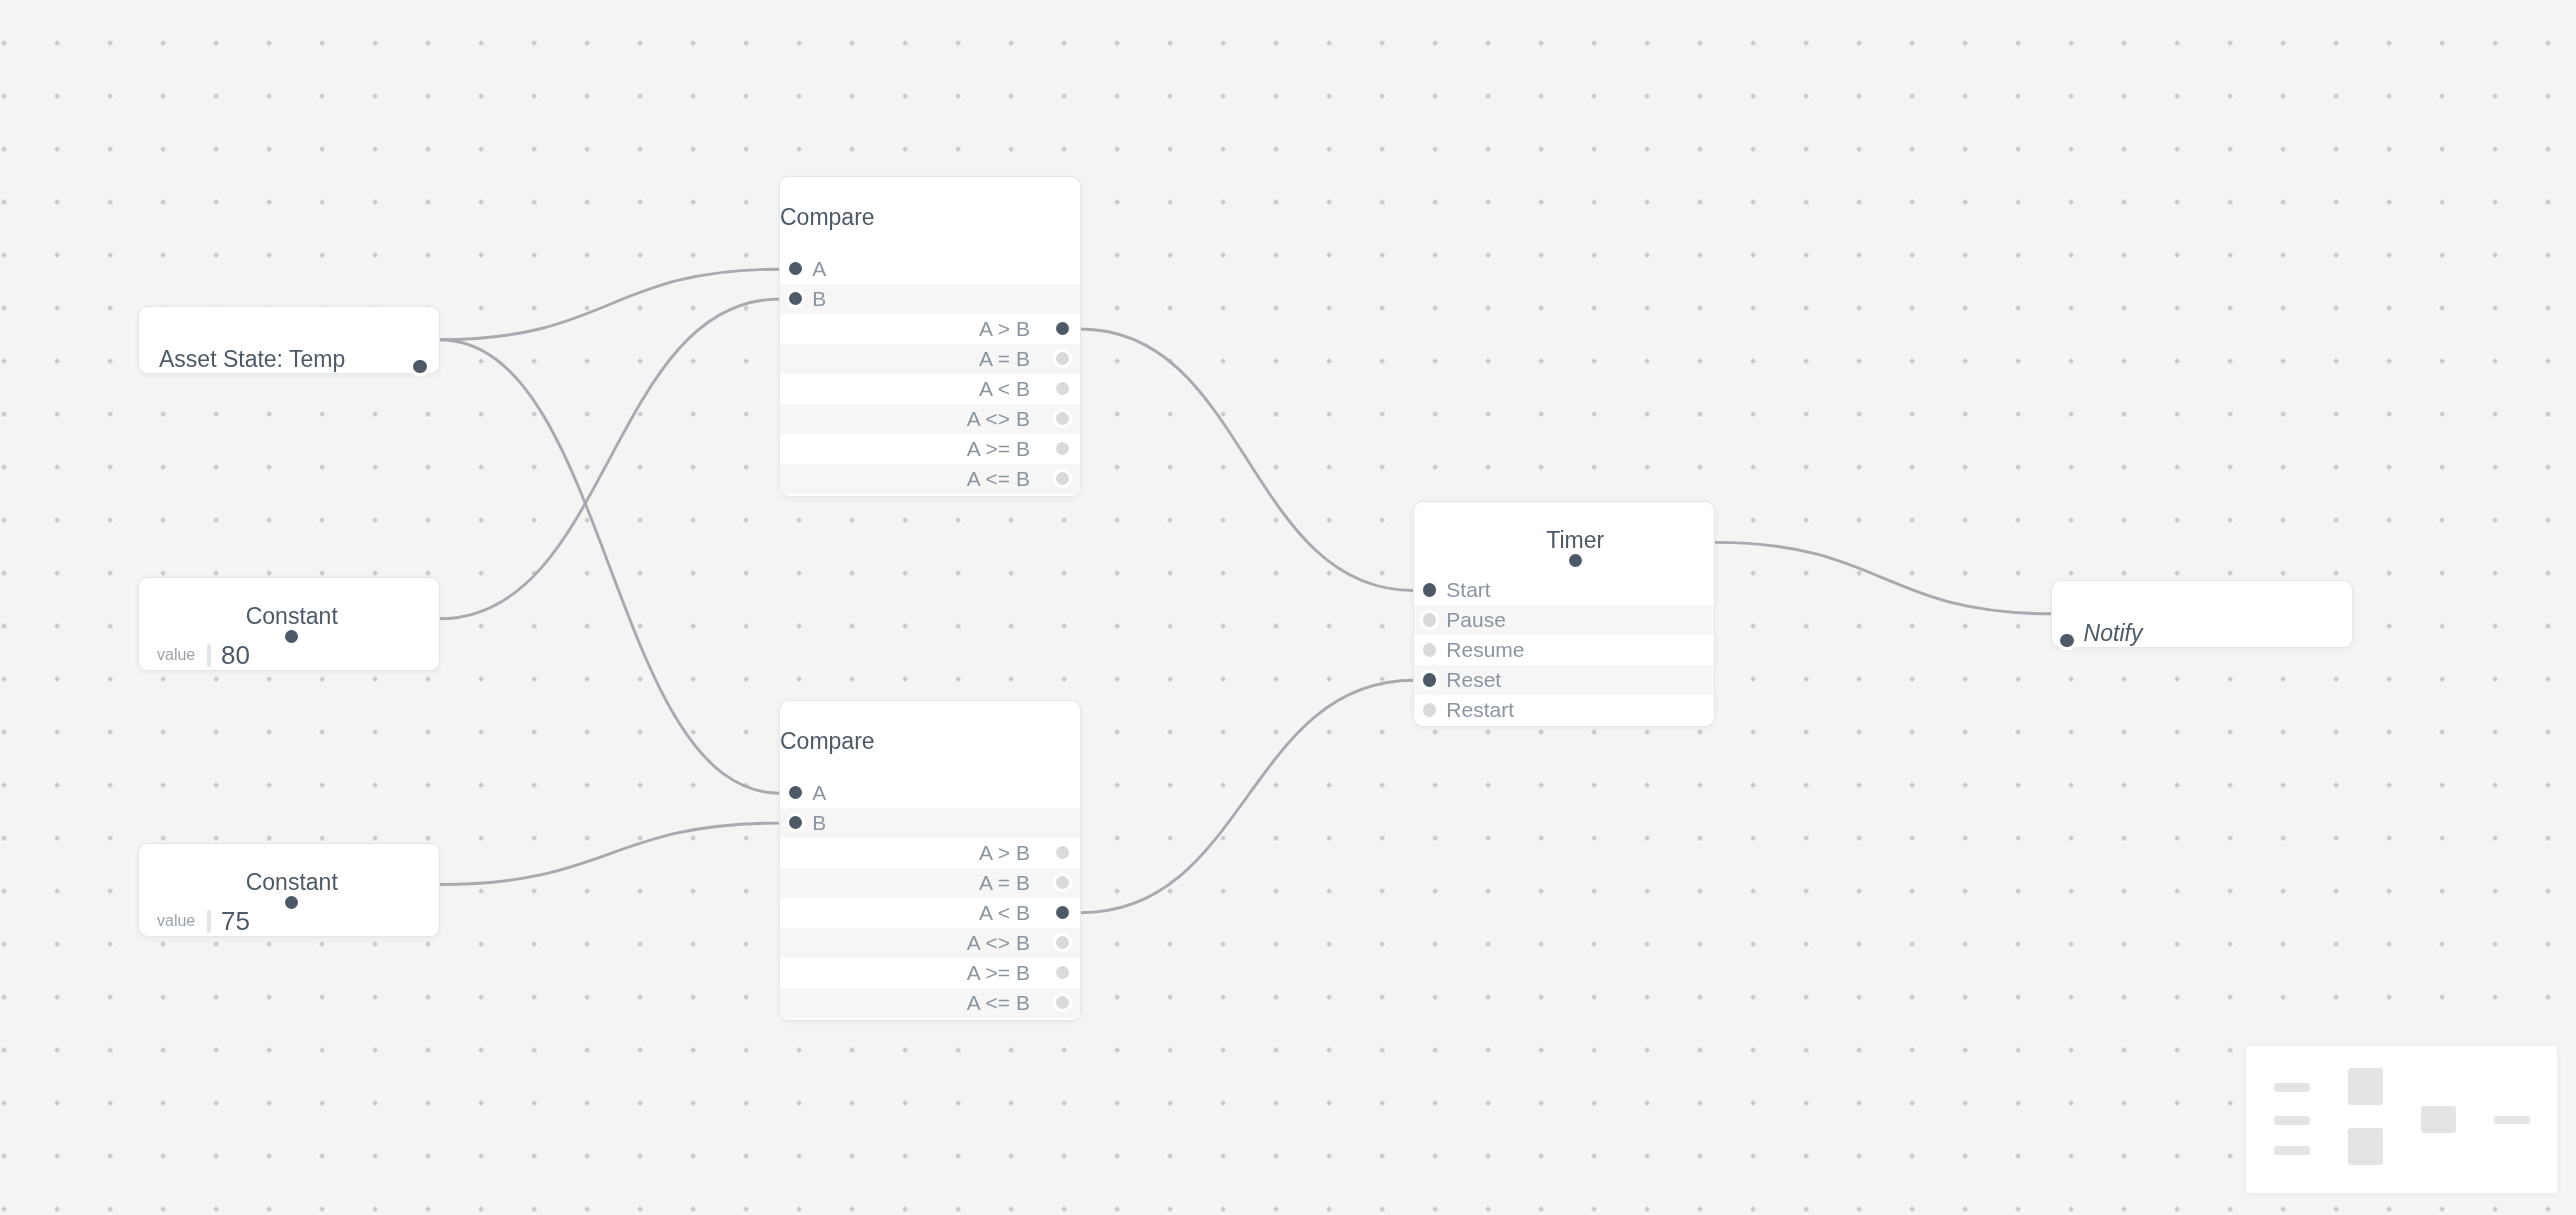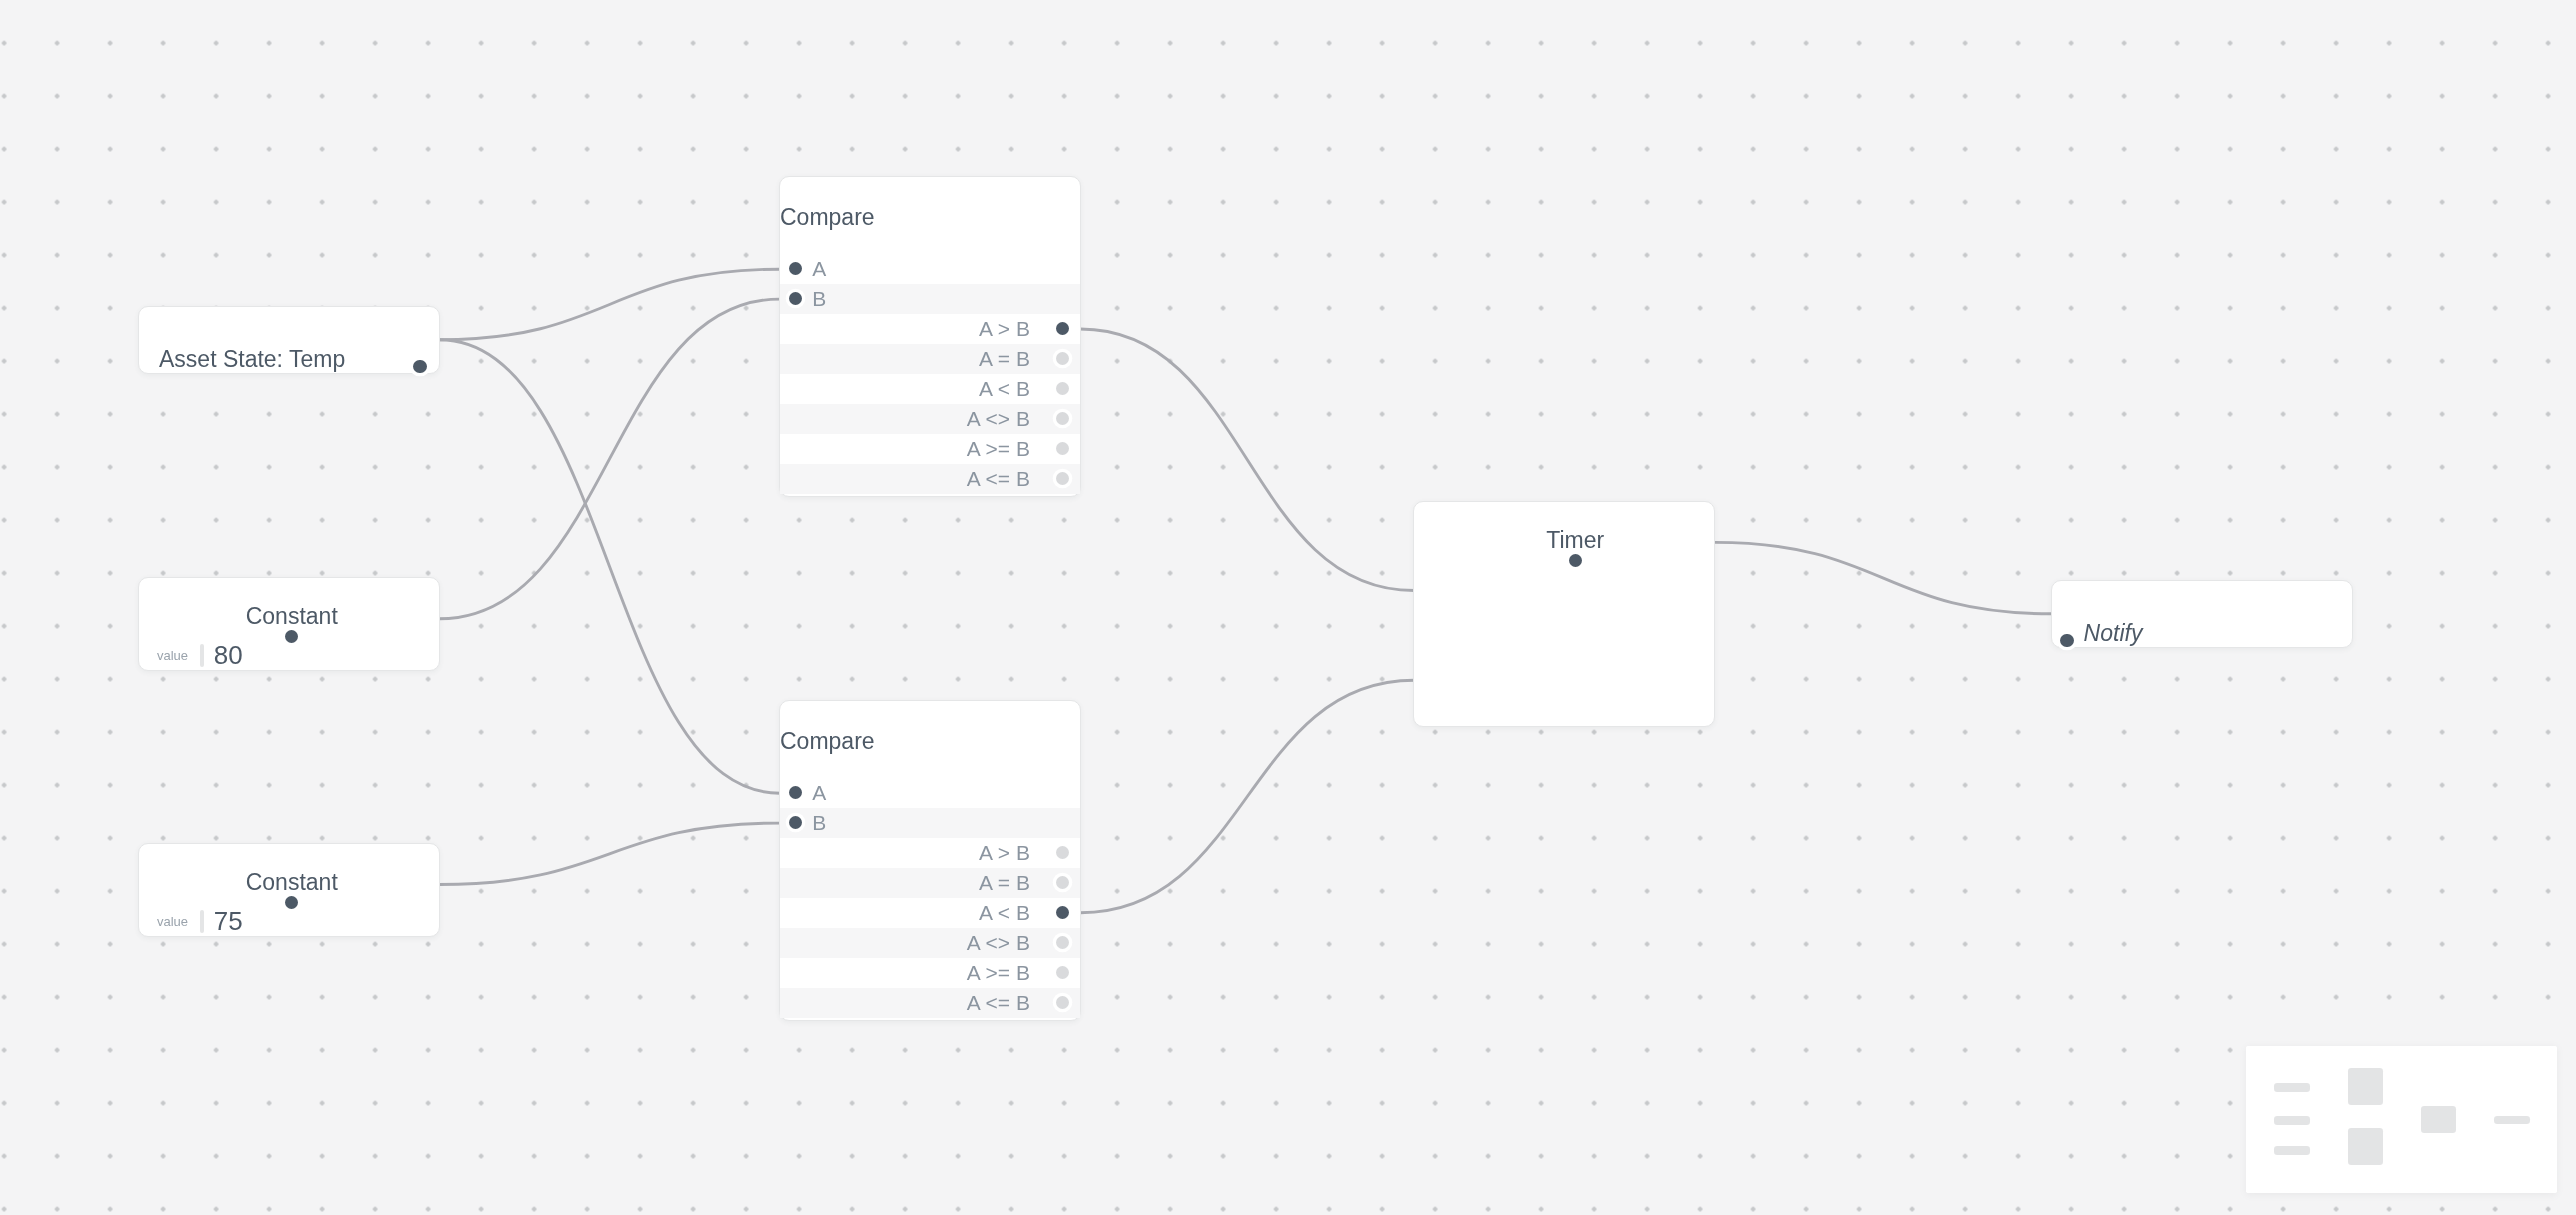--- a/index.html
+++ b/index.html
@@ -35,21 +35,21 @@
   .simple{height:68px;display:flex;align-items:flex-end;}
   .node-asset{left:138px;top:306px;padding:0 12.5px 0 20px;}
   .node-asset .title{flex:1;}
   .node-notify{left:2051px;top:580px;padding:0 12.5px 0 8.3px;}
   .node-notify .title{margin-left:10px;font-style:italic;}
   
   .constant{height:94px;padding:25px 12.5px 0 18px;}
   .trow{display:flex;align-items:center;height:30px;flex-direction:column;}
   .trow .title{flex:1;}
   .vrow{display:flex;align-items:center;margin-top:6.6px;}
-  .vlabel{font-size:13px;color:var(--value-label);}
+  .vlabel{font-size:16px;color:var(--value-label);}
   .vsep{width:4.2px;height:23px;background:#e4e5e6;border-radius:2.5px;margin:0 10px 0 11.6px;}
   .vnum{font-size:26px;color:var(--title-text);}
   .node-constant80{left:138px;top:577px;}
   .node-constant75{left:138px;top:843px;}
   
   .compare{height:321px;padding-top:25px;}
   .compare .title{height:30px;line-height:30px;}
   .compare .rows{margin-top:21.6px;}
   .node-compare-top{left:779px;top:176px;}
   .node-compare-bottom{left:779px;top:700px;}
@@ -187,20 +187,42 @@
     </div>
   </div>
 </div>
 
 <div class="node timer">
   <div class="trow">
     <span class="title">Timer</span>
     <span style="flex:1"></span>
     <span class="port" data-state="on"></span>
   </div>
+  <div class="rows">
+    <div class="row in">
+      <span class="port" data-state="on"></span>
+      <span>Start</span>
+    </div>
+    <div class="row in">
+      <span class="port" data-state="off"></span>
+      <span>Pause</span>
+    </div>
+    <div class="row in">
+      <span class="port" data-state="off"></span>
+      <span>Resume</span>
+    </div>
+    <div class="row in">
+      <span class="port" data-state="on"></span>
+      <span>Reset</span>
+    </div>
+    <div class="row in">
+      <span class="port" data-state="off"></span>
+      <span>Restart</span>
+    </div>
+  </div>
 </div>
 
 <div class="node simple node-notify">
   <span class="port" data-state="on"></span>
   <span class="title">Notify</span>
 </div>
 
 <div class="minimap">
     <div class="shape" style="left: 28px; top: 37px; width: 36px; height: 9px;"></div>
     <div class="shape" style="left: 28px; top: 70px; width: 36px; height: 9px;"></div>

